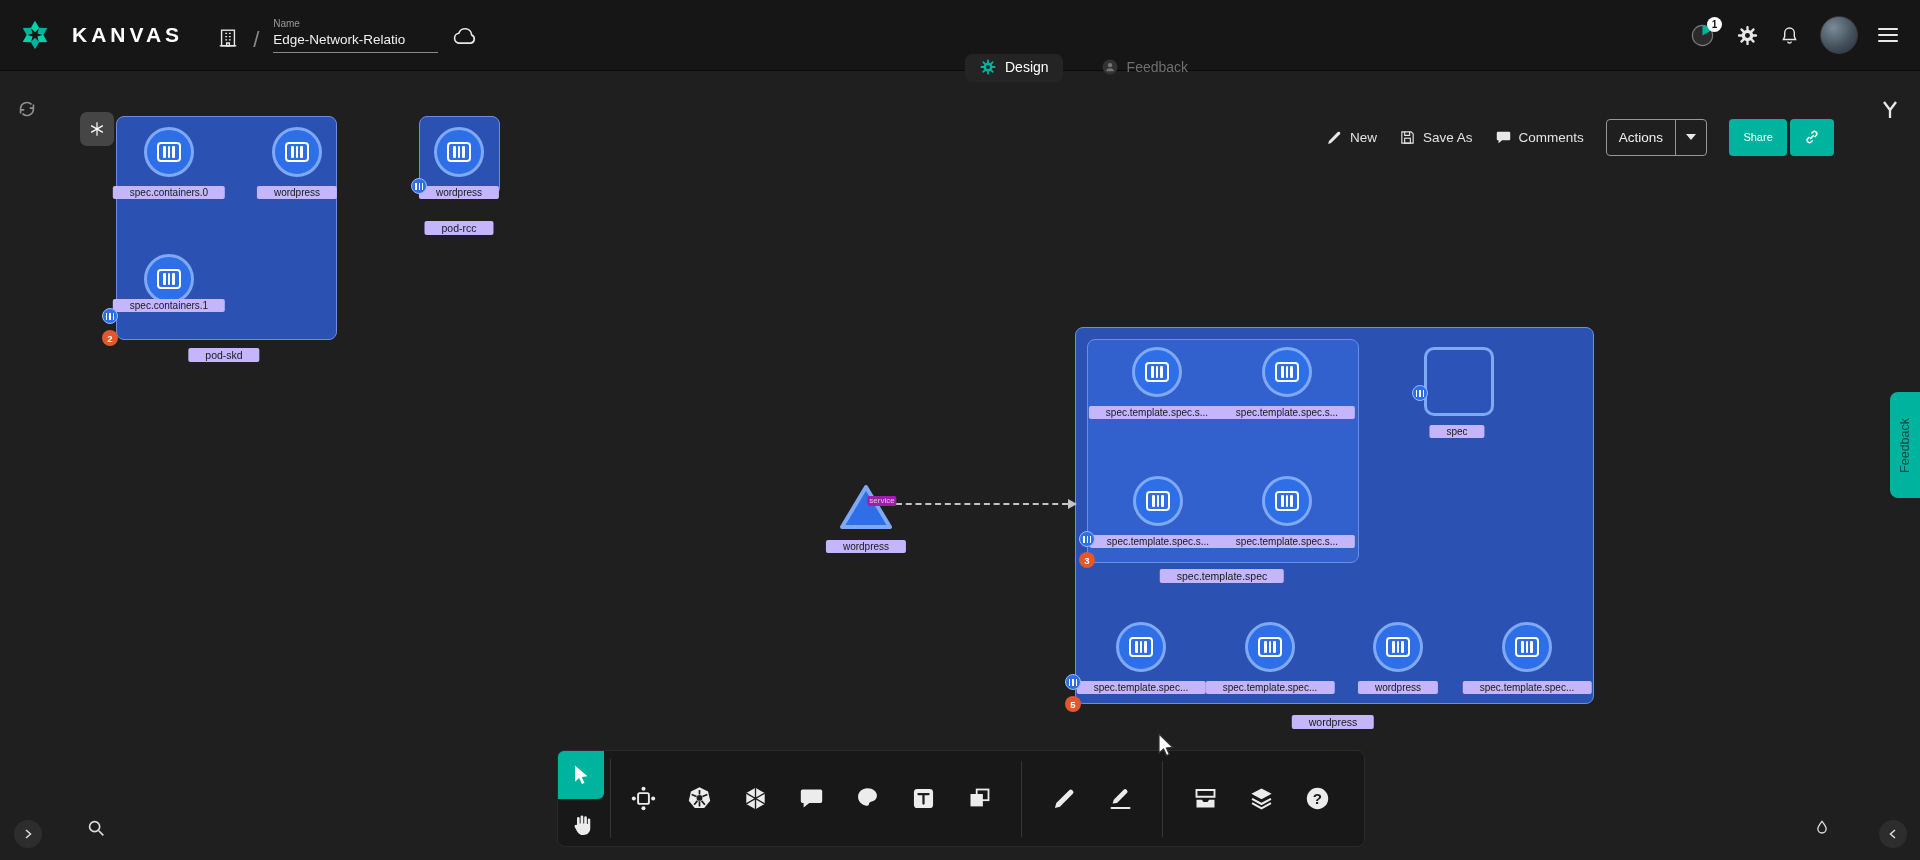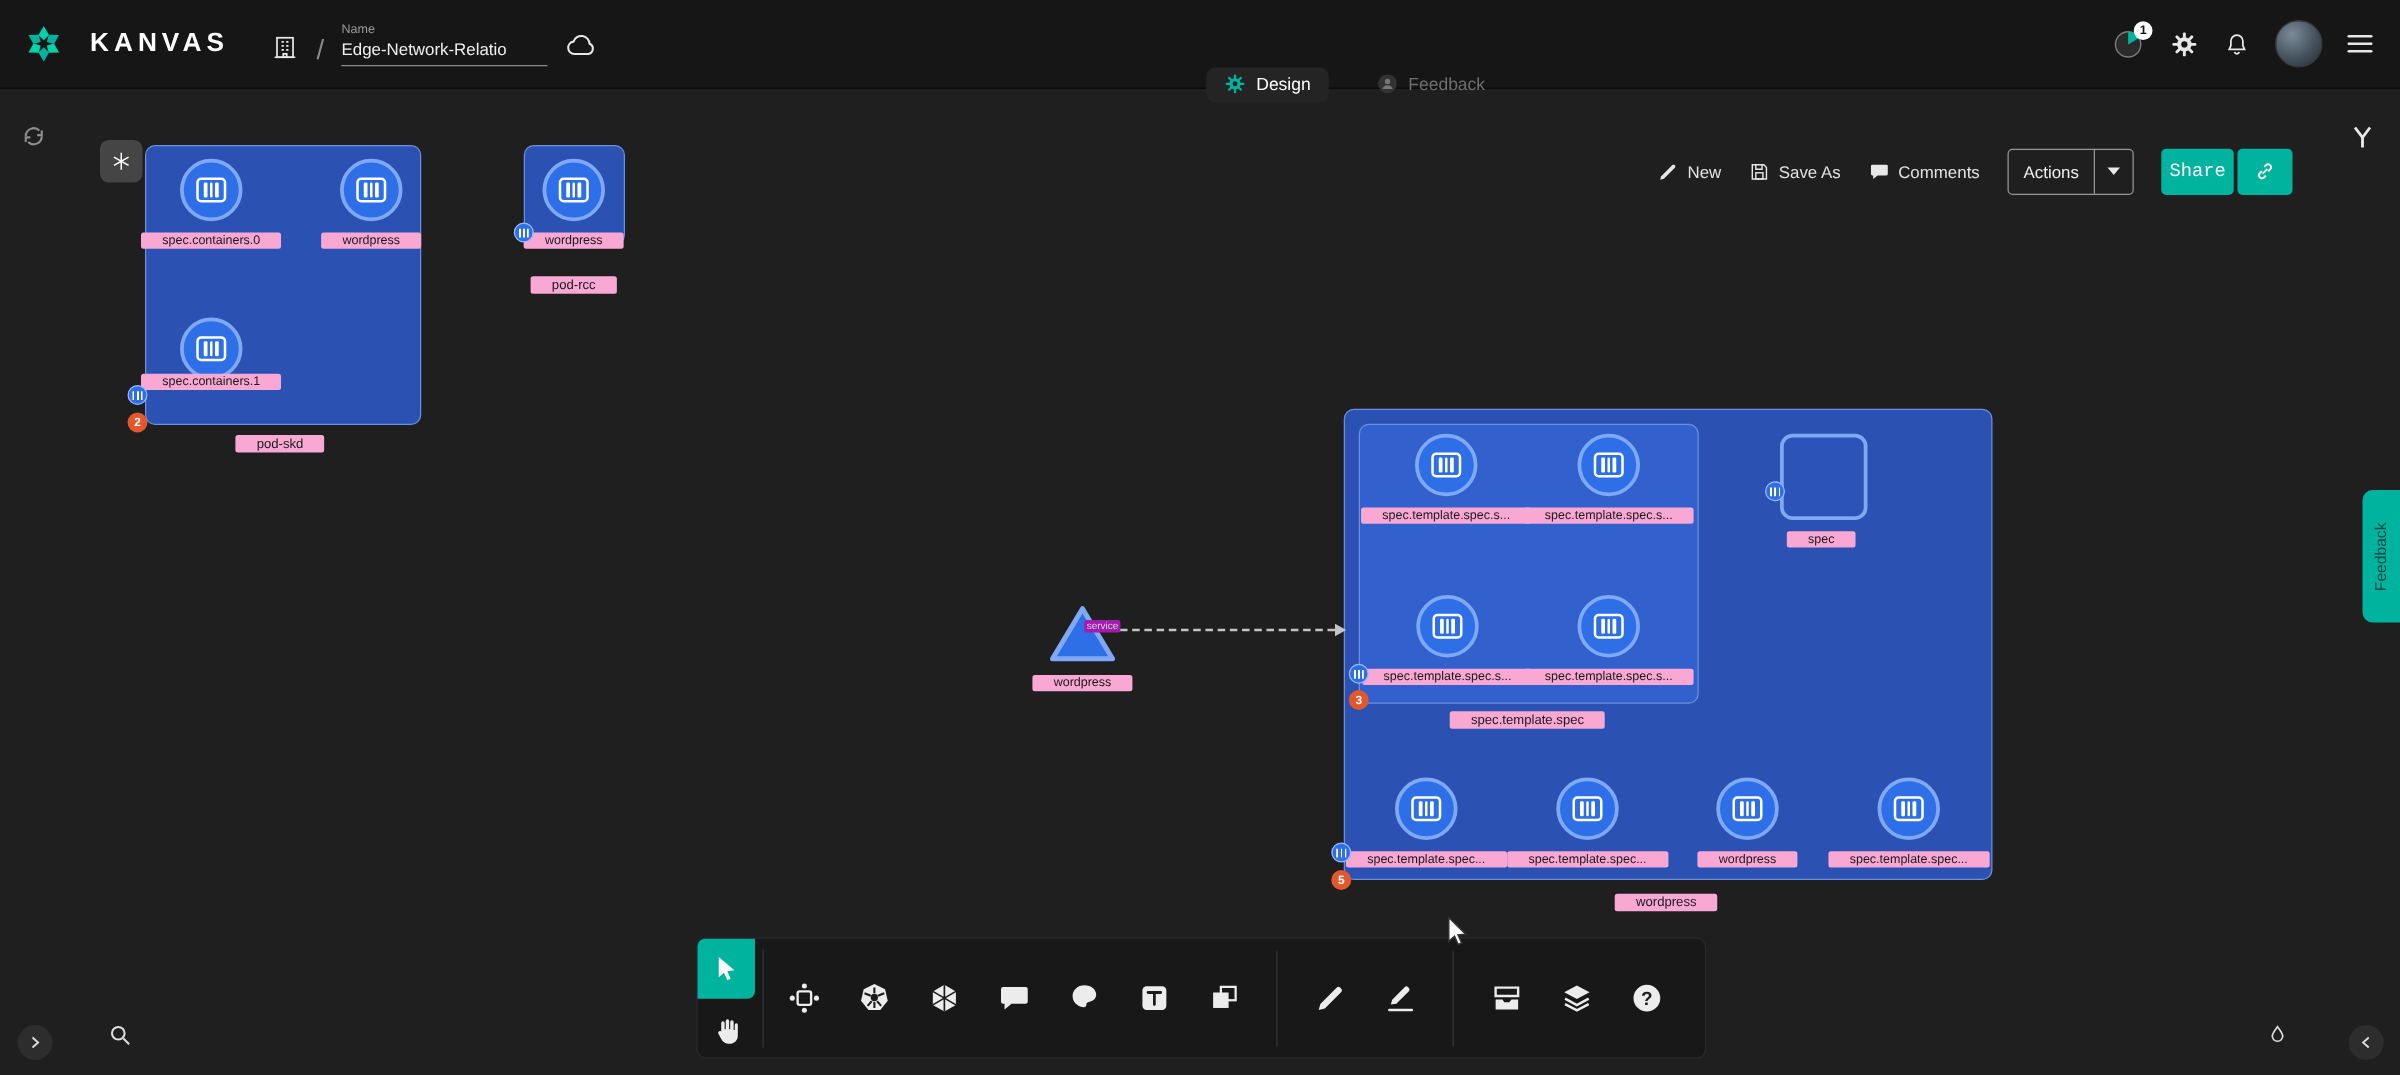--- a/index.html
+++ b/index.html
@@ -39,21 +39,21 @@
   
   #canvas{position:absolute;inset:0;background:#1f1f1f;z-index:1}
   #canvas-layer{position:absolute;inset:0}
   .grp{position:absolute;background:#2b51b2;border:1.5px solid #6b8fe0;border-radius:8px;z-index:1}
   .grp-inner{background:#3260cd;z-index:2}
   .node{position:absolute;width:50px;height:50px;border-radius:50%;background:#2e6fe8;
     border:3px solid #7fa8f5;display:flex;align-items:center;justify-content:center;z-index:4;cursor:pointer}
   .cglyph{width:24px;height:20px;border:2px solid #fff;border-radius:4px;display:flex;
     justify-content:space-evenly;align-items:stretch;padding:2px}
   .cglyph i{width:2.5px;background:#fff;border-radius:1px}
-  .olabel{position:absolute;transform:translateX(-50%);background:#f9a8d4;color:#17191c;
+  .olabel{position:absolute;transform:translateX(-50%);background:#c4b5fd;color:#17191c;
     font-size:10px;line-height:13px;padding:0 17px;border-radius:2px;white-space:nowrap;z-index:5}
   .glabel{font-size:10.5px;line-height:14px}
   .badge{position:absolute;width:16px;height:16px;border-radius:50%;z-index:6;display:flex;
     align-items:center;justify-content:center;cursor:pointer}
   .b-blue{background:#2e6fe8;border:1px solid #9cbcff}
   .b-blue span{width:8px;height:7px;background:repeating-linear-gradient(90deg,#fff 0 1.5px,transparent 1.5px 3.5px)}
   .b-orange{background:#e2572b;color:#fff;font-size:9.5px;font-weight:bold}
   .spec-node{position:absolute;background:#2c54b8;border:3px solid #7fa8f5;border-radius:10px;z-index:3;cursor:pointer}
   .svc{position:absolute;z-index:4;cursor:pointer}
   .svc-tag{position:absolute;transform:translateX(-50%);background:#a21caf;color:#d5d5d5;
@@ -65,21 +65,21 @@
   
   #actionbar{position:absolute;left:1326px;top:117px;height:40px;display:flex;align-items:center;gap:22px;z-index:10}
   .abar-item{display:flex;align-items:center;gap:7px;font-size:13.5px;color:#e3e3e3;cursor:pointer;white-space:nowrap}
   #actions-btn{display:flex;align-items:center;height:37px;border:1px solid #979797;border-radius:4px;cursor:pointer}
   #actions-btn .actions-label{padding:0 12px;font-size:13.5px;color:#f0f0f0}
   .actions-sep{width:1px;height:36px;background:#979797}
   .caret{width:0;height:0;border-left:5px solid transparent;border-right:5px solid transparent;
     border-top:6px solid #e8e8e8;margin:0 10px}
   .share-grp{display:flex;gap:3px}
   #share-btn{width:58px;height:37px;background:#00B39F;border:none;border-radius:4px;color:#fff;
-    font-size:15px;font-family:Liberation Mono, monospace;cursor:pointer}
+    font-size:11px;font-family:Liberation Sans, sans-serif;cursor:pointer}
   #link-btn{width:44px;height:37px;background:#00B39F;border:none;border-radius:4px;display:flex;
     align-items:center;justify-content:center;cursor:pointer}
 
   
   .circle-btn{position:absolute;width:28px;height:28px;border-radius:50%;background:#2d2d2d;border:none;
     display:flex;align-items:center;justify-content:center;z-index:10;color:#ddd;cursor:pointer}
   #expand-btn{left:14px;top:820px}
   #collapse-btn{left:1879px;top:820px}
   #zoom-btn{position:absolute;left:80px;top:812px;width:32px;height:32px;background:transparent;border:none;
     display:flex;align-items:center;justify-content:center;z-index:10;cursor:pointer}

